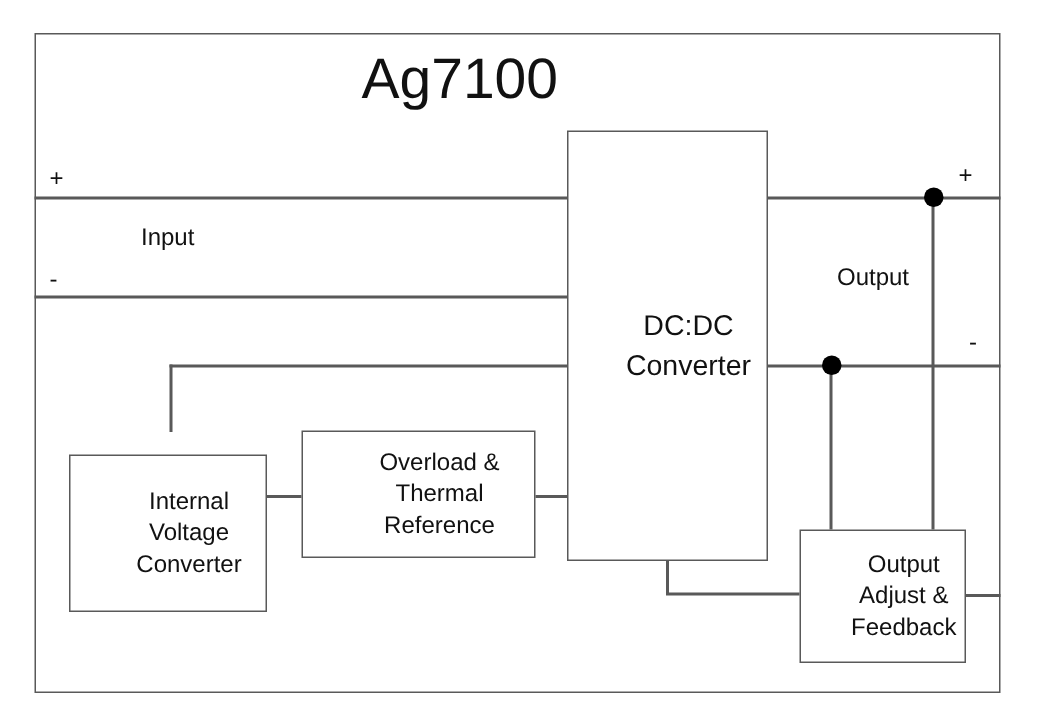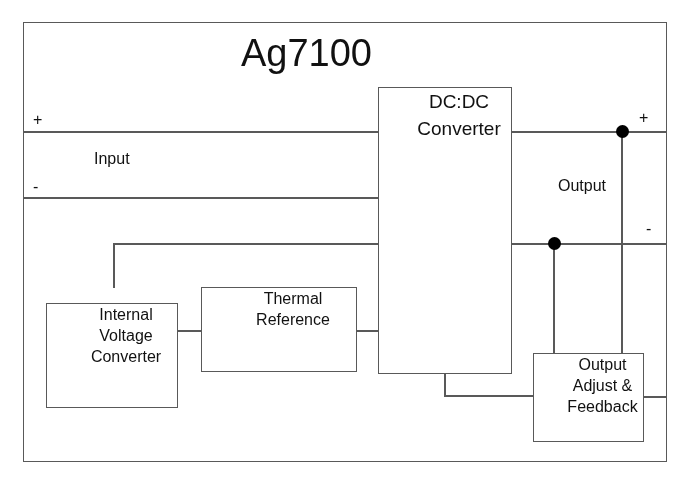--- a/index.html
+++ b/index.html
@@ -43,20 +43,21 @@
     background: var(--line, #595959);
   }
   .block {
     position: absolute;
     border: 1.5px solid var(--line, #595959);
     background: #ffffff;
     box-sizing: border-box;
     display: flex;
     flex-direction: column;
     align-items: center;
+    justify-content: center;
     text-align: center;
     padding-left: 28px;
   }
   .block.small {
     font-size: 16px;
     line-height: 21px;
   }
   .block.large {
     font-size: 19px;
     line-height: 27px;
@@ -111,20 +112,21 @@
     <div>Converter</div>
   </div>
 
   <div class="block small" style="left:46px; top:303px; width:132px; height:105px;">
     <div>Internal</div>
     <div>Voltage</div>
     <div>Converter</div>
   </div>
 
   <div class="block small" style="left:201px; top:287px; width:156px; height:85px;">
+    <div>Overload &amp;</div>
     <div>Thermal</div>
     <div>Reference</div>
   </div>
 
   <div class="block small" style="left:533px; top:353px; width:111px; height:89px;">
     <div>Output</div>
     <div>Adjust &amp;</div>
     <div>Feedback</div>
   </div>
 

